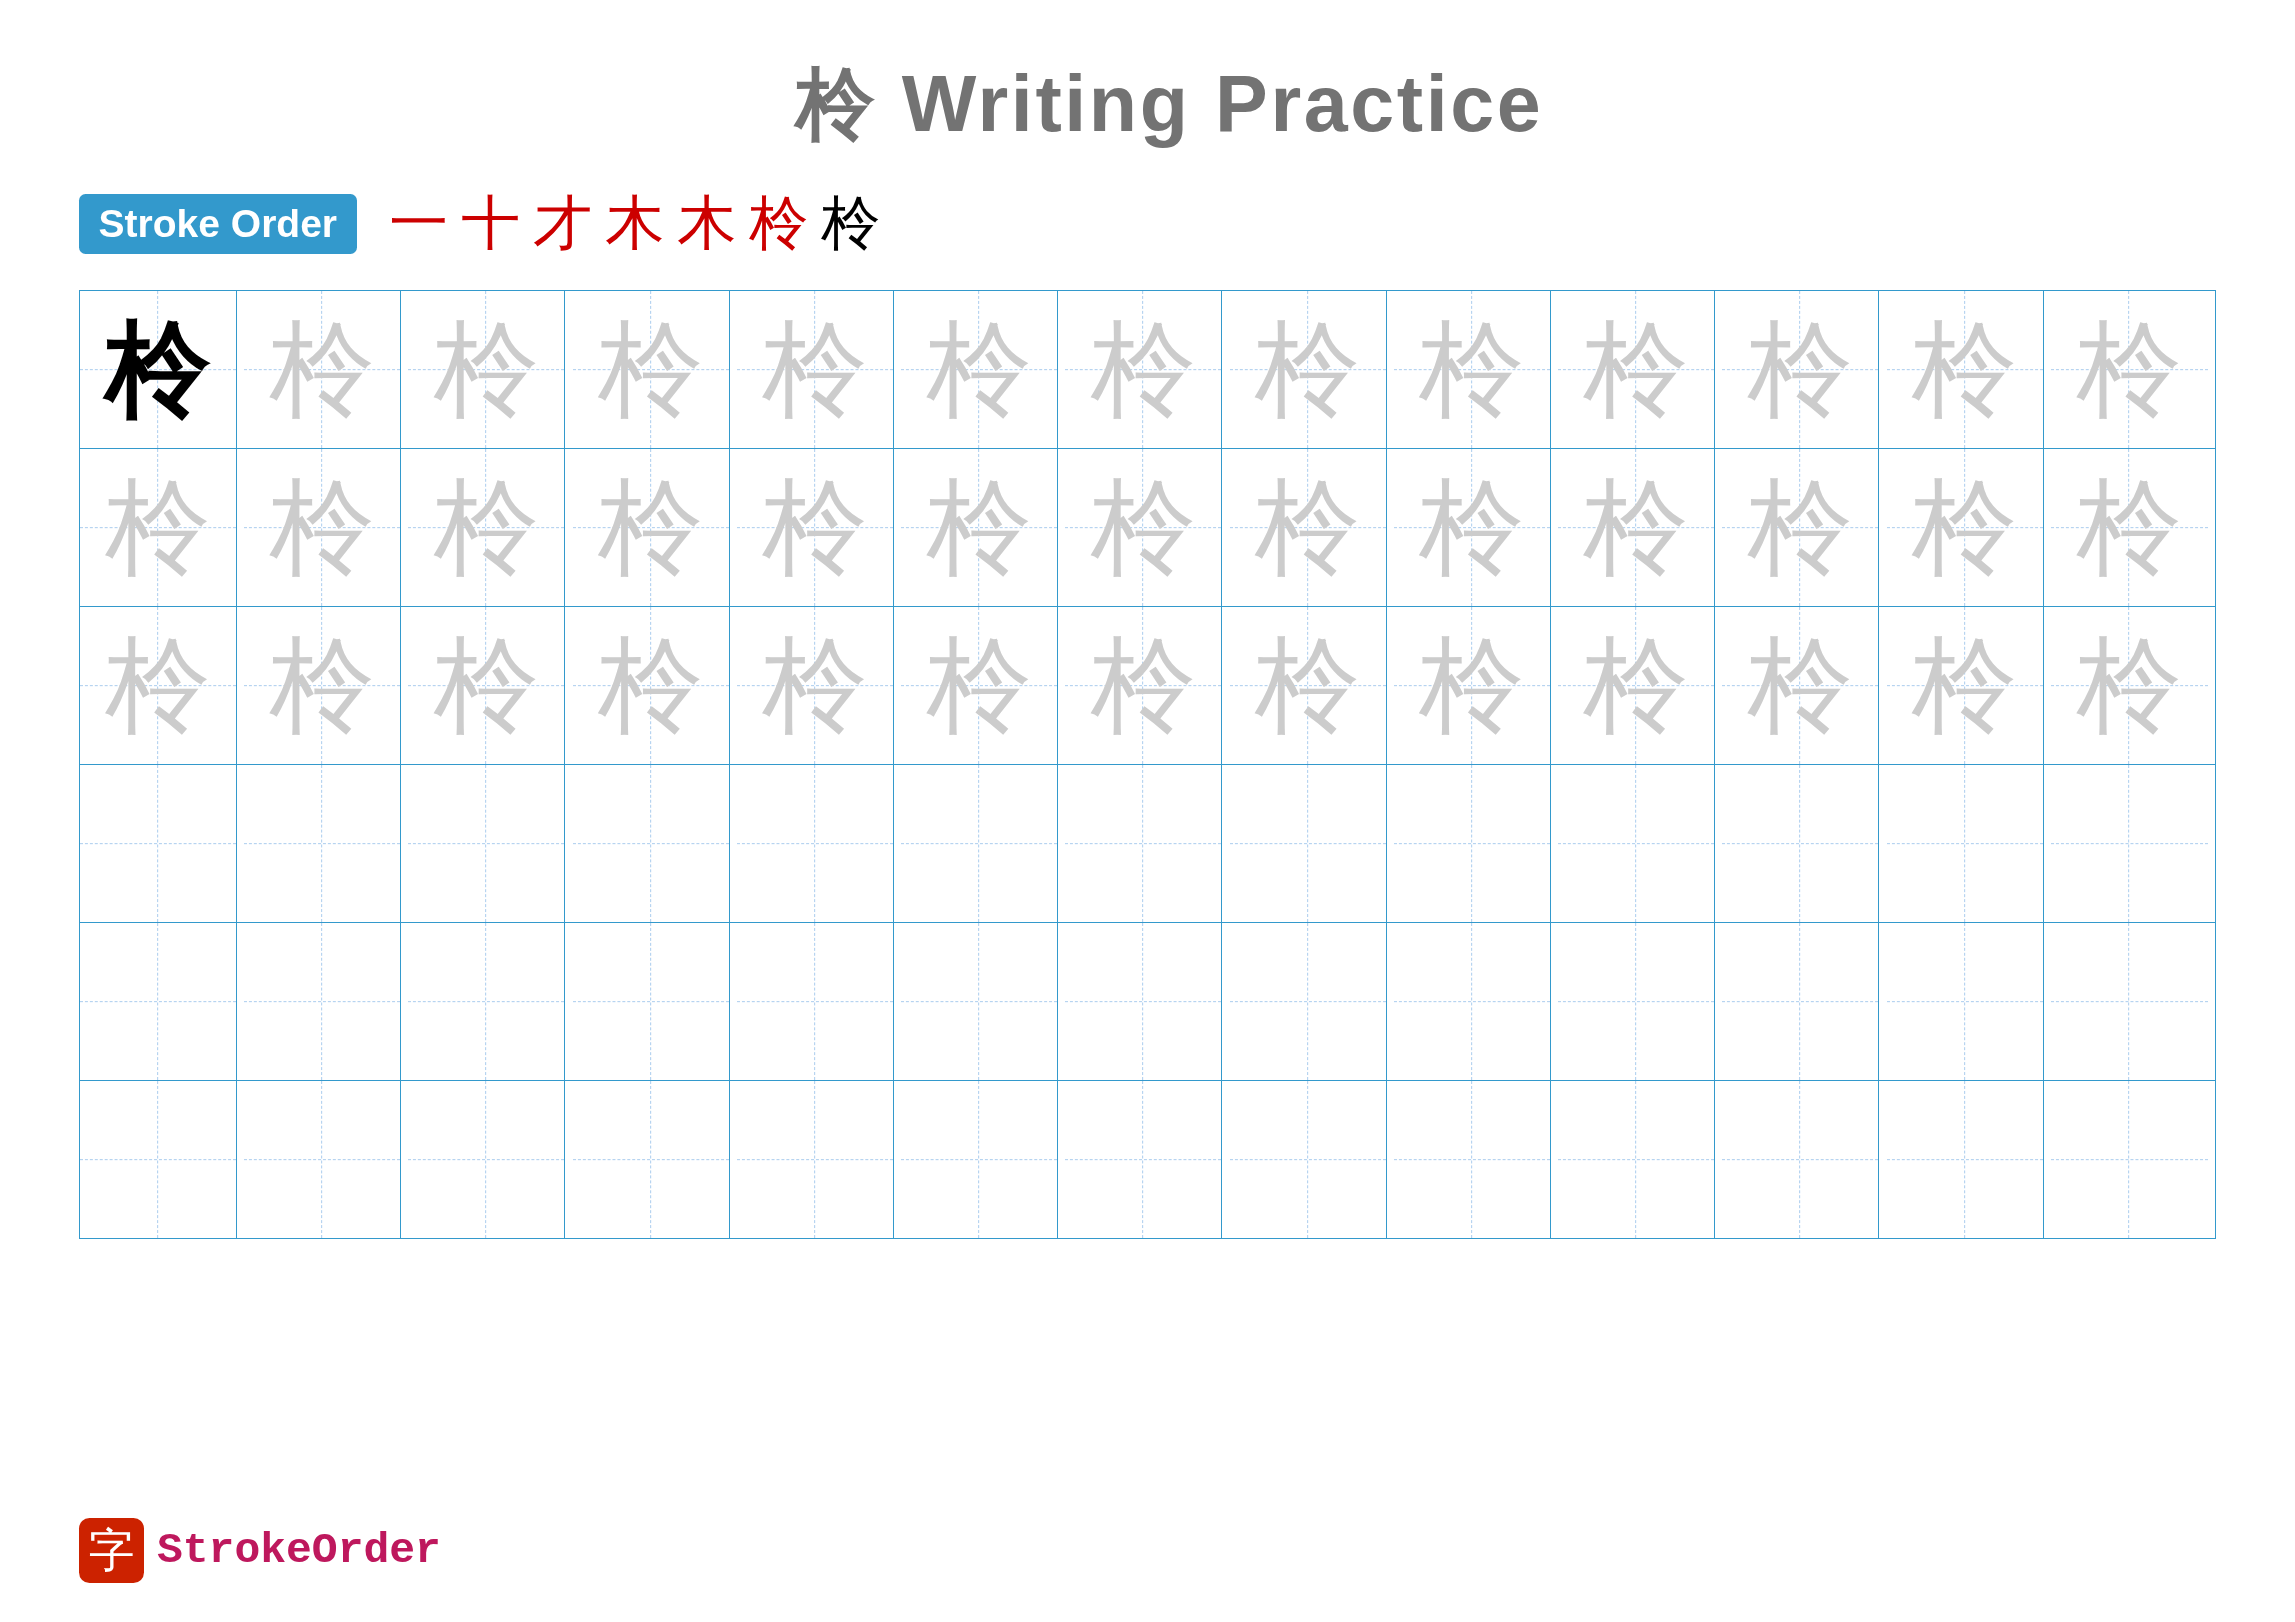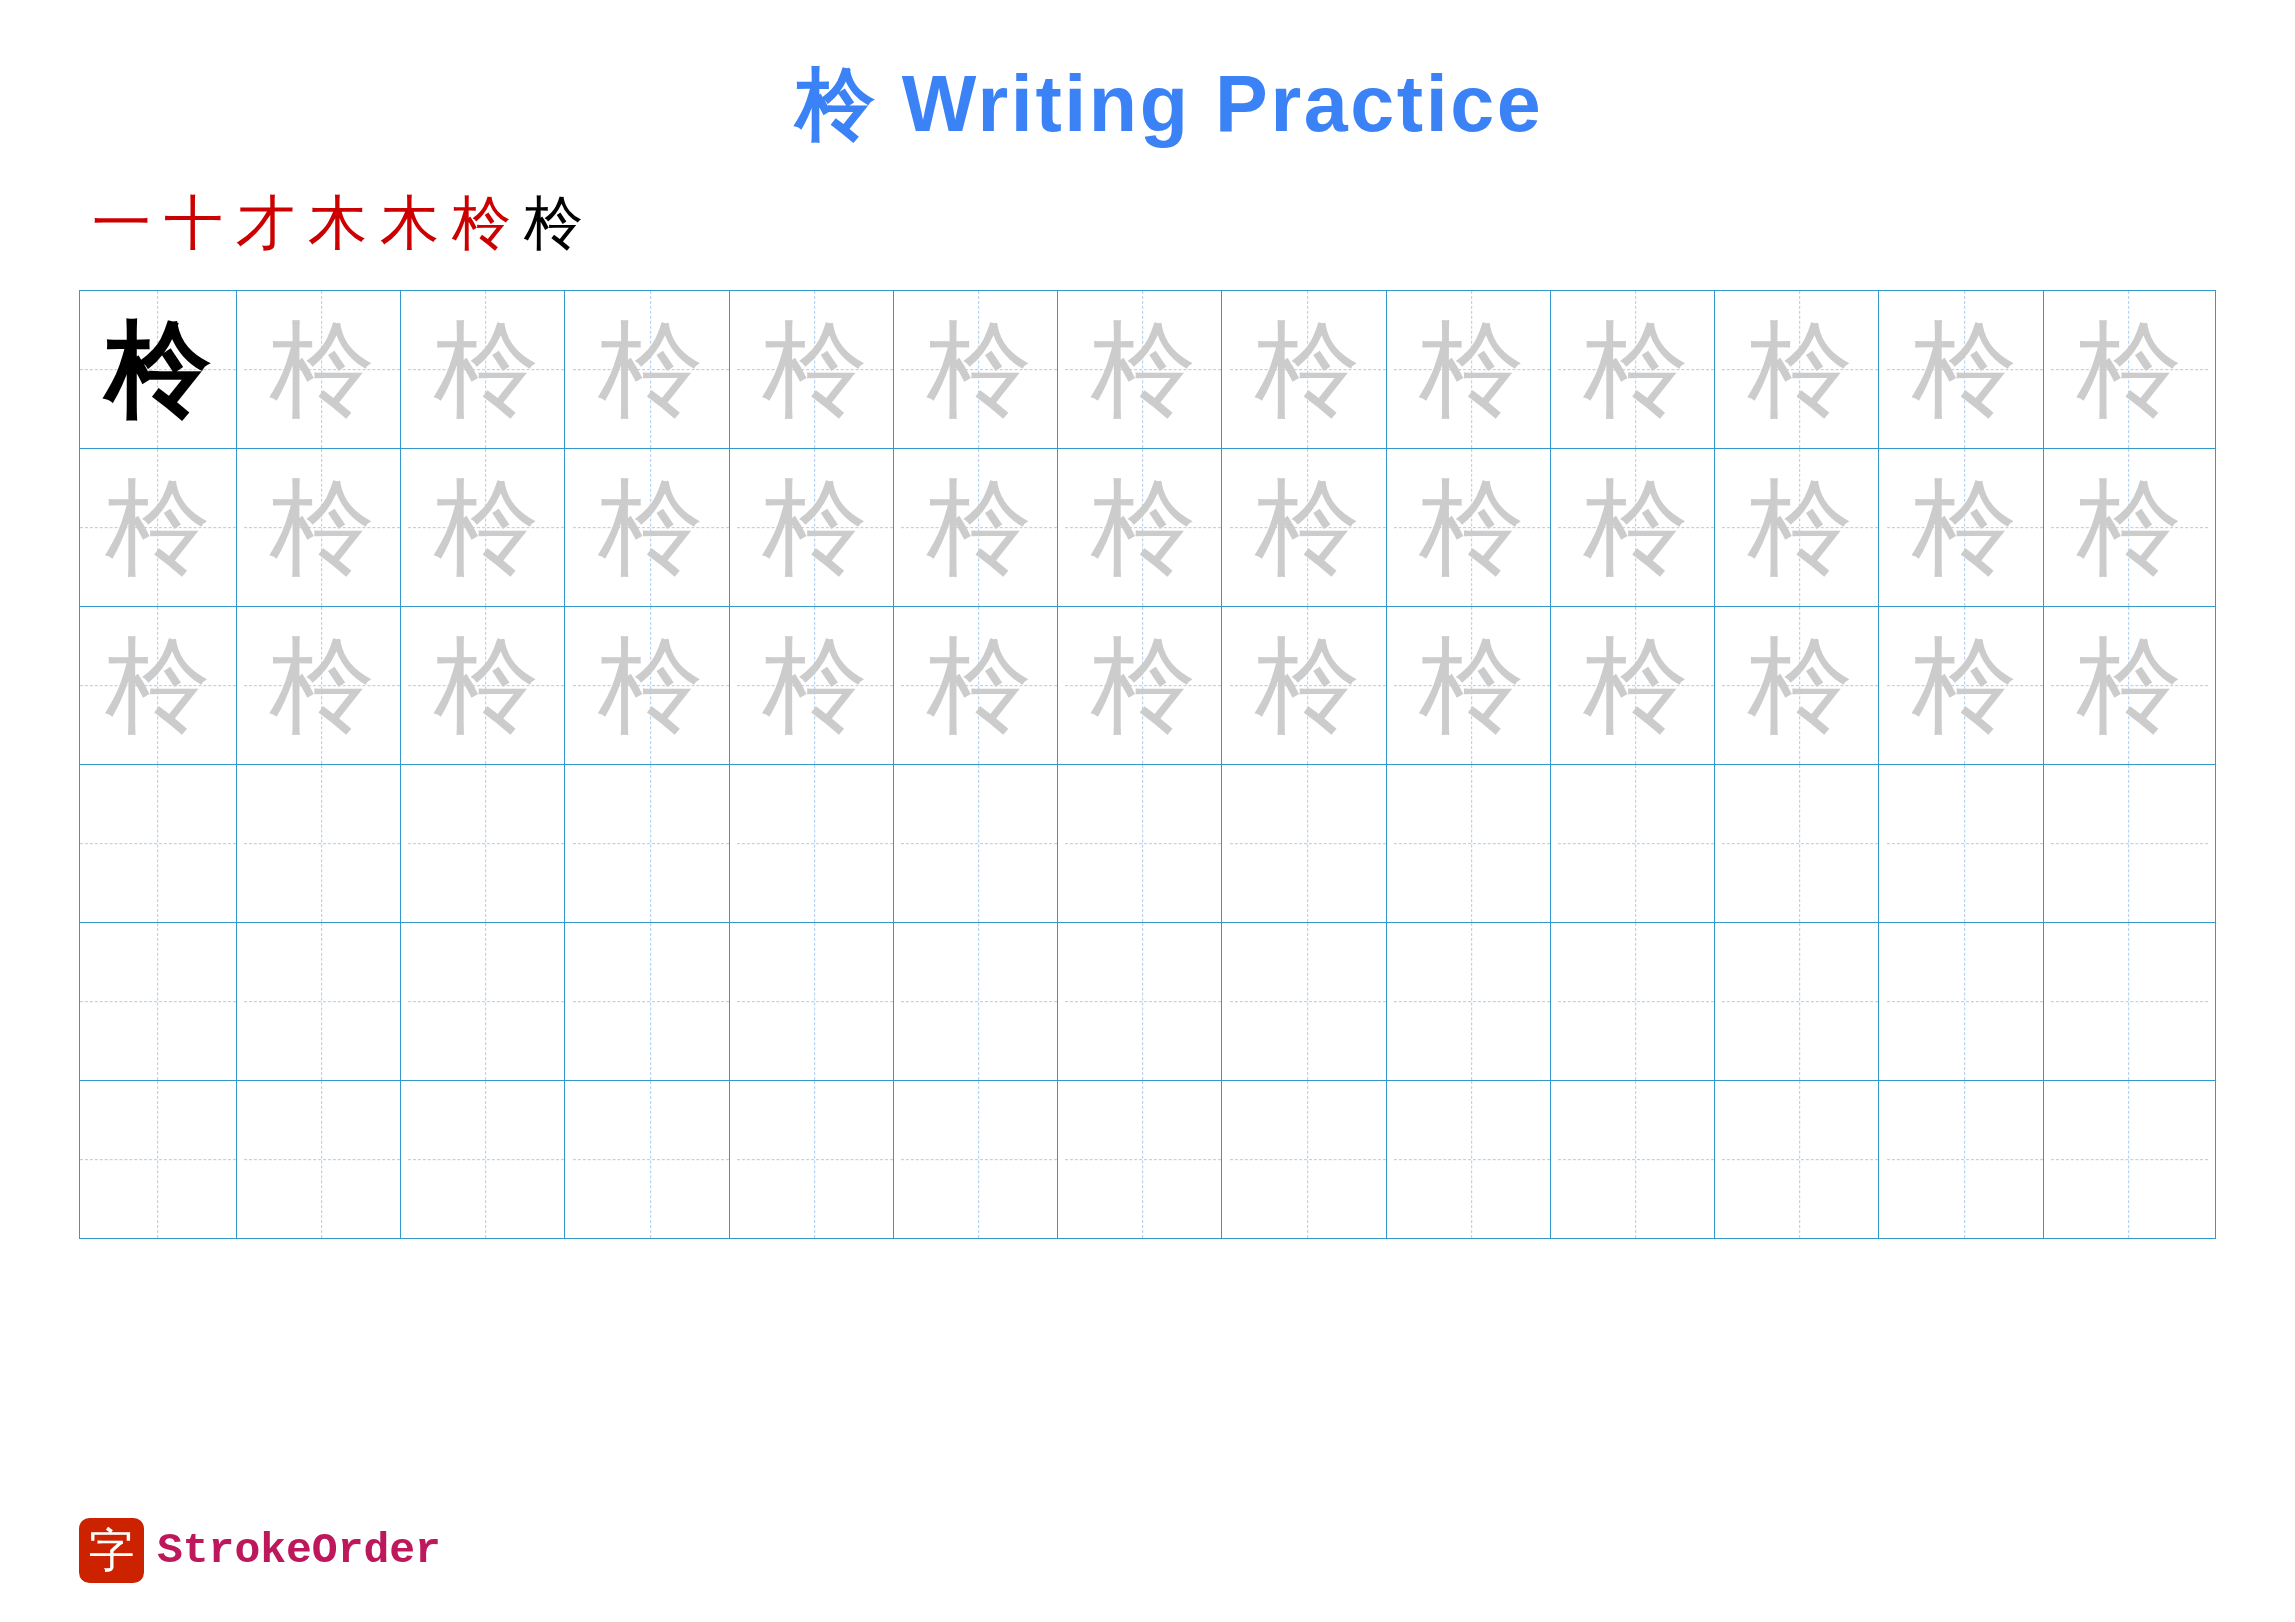--- a/index.html
+++ b/index.html
@@ -10,21 +10,21 @@
       font-family: serif;
       position: relative;
       overflow: hidden;
     }
 
     .page-title {
       text-align: center;
       padding-top: 52px;
       padding-bottom: 26px;
       font-size: 79px;
-      color: #3b82f6;
+      color: #737373;
       font-family: Arial, sans-serif;
       font-weight: bold;
       letter-spacing: 2.6px;
       margin-left: 44px;
     }
 
     .stroke-order-row {
       display: flex;
       align-items: center;
       padding-left: 79px;
@@ -173,20 +173,21 @@
       font-weight: bold;
       color: #be185d;
     }
   </style>
 </head>
 <body>
 
 <div class="page-title">柃 Writing Practice</div>
 
 <div class="stroke-order-row">
+  <span class="stroke-order-badge">Stroke Order</span>
   <div class="stroke-sequence">
     <span class="stroke-seq-item">一</span>
     <span class="stroke-seq-item">十</span>
     <span class="stroke-seq-item">才</span>
     <span class="stroke-seq-item">木</span>
     <span class="stroke-seq-item">木</span>
     <span class="stroke-seq-item">柃</span>
     <span class="stroke-seq-item final" style="color:#000">柃</span>
   </div>
 </div>

